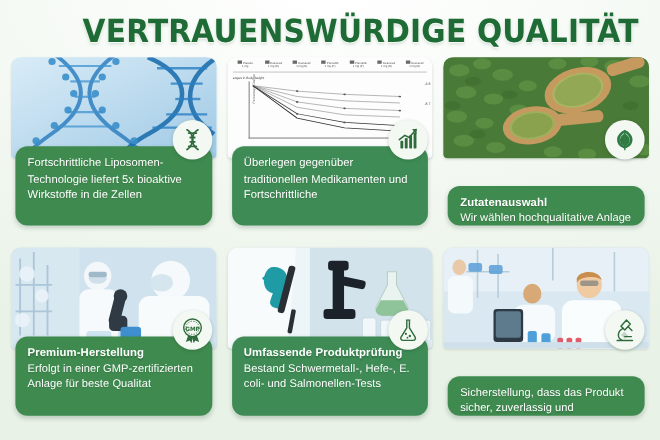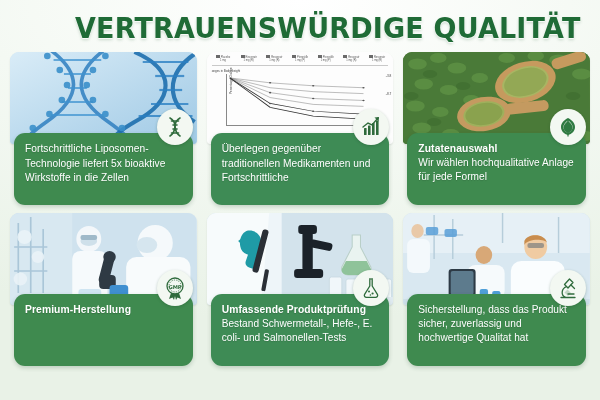--- a/index.html
+++ b/index.html
@@ -28,21 +28,21 @@
     font-family: "DejaVu Sans", sans-serif;
     transform: scaleX(0.93);
     text-shadow: 0 1px 1px rgba(255,255,255,0.9), 0 2px 3px rgba(60,110,70,0.25);
     white-space: nowrap;
   }
 
   
   .grid {
     display: grid;
     grid-template-columns: repeat(3, 1fr);
-    gap: 8px 10px;
+    gap: 20px 10px;
     padding: 0 10px;
   }
   .card {
     position: relative;
     border-radius: 10px;
     overflow: visible;
     height: 153px;
   }
   .card-photo {
     position: absolute;
@@ -58,21 +58,21 @@
     top: 81px;
     bottom: 0;
     background: #3f8a4f;
     border-radius: 11px;
     box-shadow: 0 2px 4px rgba(40,80,50,0.22);
     padding: 9px 11px 6px 11px;
     color: #ffffff;
     overflow: hidden;
   }
   .card-panel.g2 { background: #3e8b55; }
-  .card-panel.g3 { background: #3f8a4f; }
+  .card-panel.g3 { background: #3f8a4f; margin-top: 36px; }
   .panel-title {
     font-size: 10.3px;
     font-weight: bold;
     line-height: 14px;
     letter-spacing: 0.1px;
     margin-bottom: 0px;
     text-shadow: 0 1px 1px rgba(0,0,0,0.18);
   }
   .panel-body {
     font-size: 10.1px;
@@ -387,20 +387,21 @@
       <svg width="26" height="26" viewBox="0 0 26 26">
         <circle cx="13" cy="11" r="8" fill="none" stroke="#2f6b3c" stroke-width="1.3"></circle>
         <circle cx="13" cy="11" r="6" fill="none" stroke="#2f6b3c" stroke-width="0.8" stroke-dasharray="1.2 1.2"></circle>
         <text x="13" y="13.6" font-size="5.2" font-family="DejaVu Sans, sans-serif" font-weight="bold" fill="#2f6b3c" text-anchor="middle">GMP</text>
         <path d="M9,18 L7,24 L10.5,22.5 L12,25 L13.5,19" fill="#2f6b3c"></path>
         <path d="M17,18 L19,24 L15.5,22.5 L14,25 L12.5,19" fill="#2f6b3c"></path>
       </svg>
     </div>
     <div class="card-panel">
       <div class="panel-title">Premium-Herstellung</div>
+      <div class="panel-body">Erfolgt in einer GMP-zertifizierten Anlage für beste Qualitat</div>
     </div>
   </div>
 
   <div class="card">
     <div class="card-photo">
       <div class="photo ph-pipette">
         <svg viewBox="0 0 180 92" width="100%" height="100%" preserveAspectRatio="none">
           <rect width="180" height="92" fill="#d3e3ec"></rect>
           <rect x="0" y="0" width="72" height="92" fill="#eef5f9"></rect>
           <path d="M0,0 L60,0 L52,92 L0,92 Z" fill="#f7fbfc"></path>

